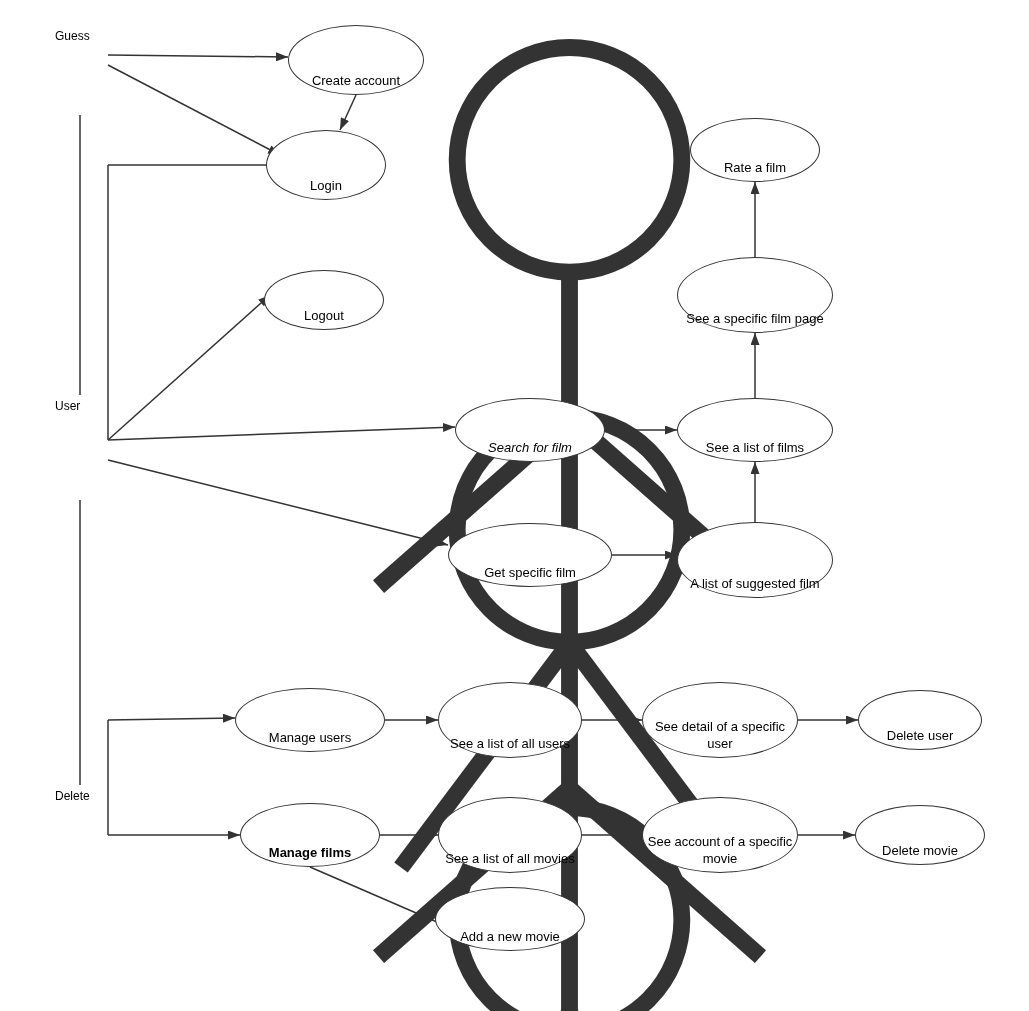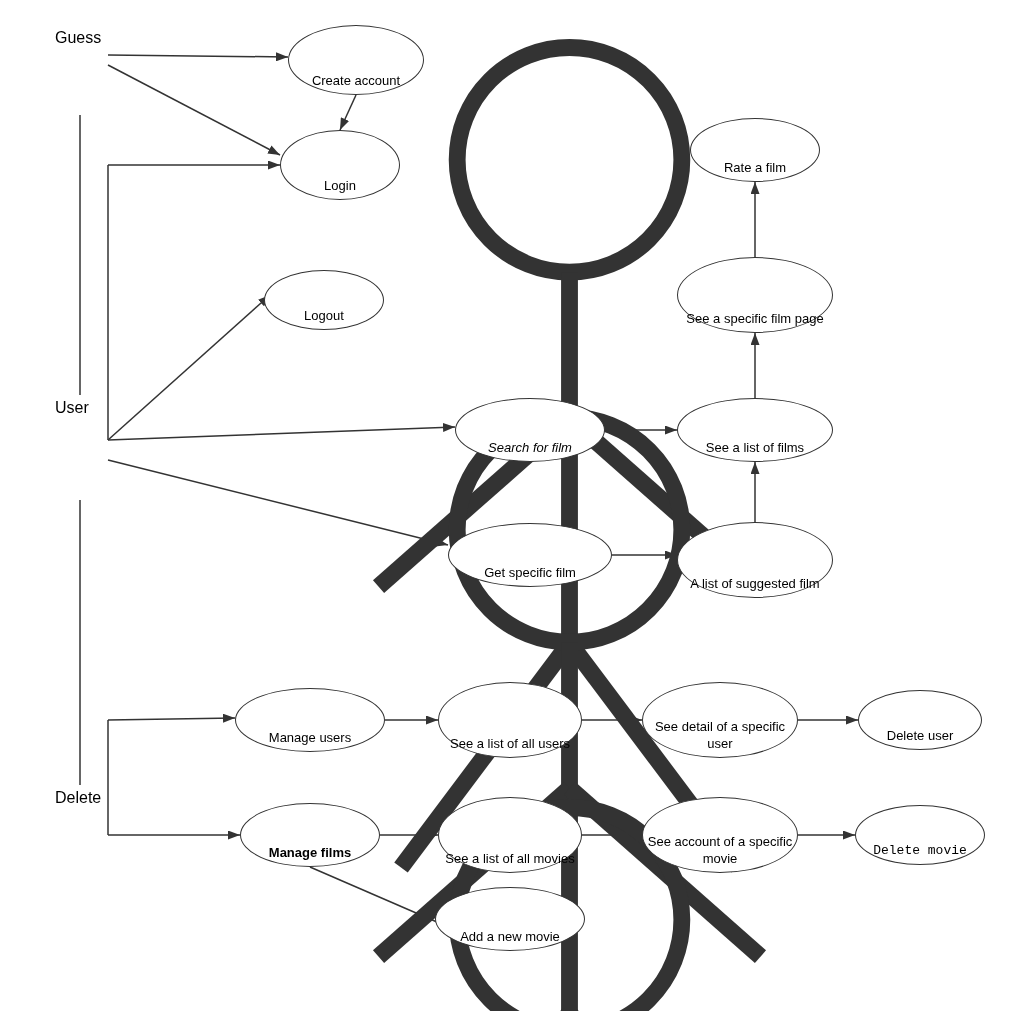--- a/index.html
+++ b/index.html
@@ -31,21 +31,21 @@
       padding: 4px;
     }
     
     .actor {
       position: absolute;
       display: flex;
       flex-direction: column;
       align-items: center;
     }
     .actor-label {
-      font-size: 16px;
+      font-size: 12px;
       margin-top: 4px;
     }
   </style>
 </head>
 <body>
 
 <svg id="diagram-svg" xmlns="http://www.w3.org/2000/svg">
   <defs>
     <marker id="arrowhead" markerWidth="8" markerHeight="6" refX="8" refY="3" orient="auto">
       <polygon points="0 0, 8 3, 0 6" fill="#333"></polygon>
@@ -114,21 +114,21 @@
     <line x1="25" y1="35" x2="42" y2="50" stroke="#333" stroke-width="1.5"></line>
     <line x1="25" y1="55" x2="10" y2="75" stroke="#333" stroke-width="1.5"></line>
     <line x1="25" y1="55" x2="40" y2="75" stroke="#333" stroke-width="1.5"></line>
   </svg>
   <span class="actor-label">Delete</span>
 </div>
 
 <div class="ellipse" style="left:288px; top:25px; width:136px; height:70px;">
   <span>Create account</span>
 </div>
-<div class="ellipse" style="left:280px; top:130px; width:120px; height:70px;">
+<div class="ellipse" style="left:266px; top:130px; width:120px; height:70px;">
   <span>Login</span>
 </div>
 <div class="ellipse" style="left:264px; top:270px; width:120px; height:60px;">
   <span>Logout</span>
 </div>
 <div class="ellipse" style="left:455px; top:398px; width:150px; height:64px;font-style:italic;">
   <span>Search for film</span>
 </div>
 <div class="ellipse" style="left:448px; top:523px; width:164px; height:64px;">
   <span>Get specific film</span>
@@ -159,18 +159,18 @@
 </div>
 <div class="ellipse" style="left:642px; top:682px; width:156px; height:76px;">
   <span>See detail of a specific user</span>
 </div>
 <div class="ellipse" style="left:642px; top:797px; width:156px; height:76px;">
   <span>See account of a specific movie</span>
 </div>
 <div class="ellipse" style="left:858px; top:690px; width:124px; height:60px;">
   <span>Delete user</span>
 </div>
-<div class="ellipse" style="left:855px; top:805px; width:130px; height:60px;font-family:Liberation Mono, monospace;">
+<div class="ellipse" style="left:855px; top:805px; width:130px; height:60px;">
   <span>Delete movie</span>
 </div>
 <div class="ellipse" style="left:435px; top:887px; width:150px; height:64px;">
   <span>Add a new movie</span>
 </div>
 
 </body></html>

